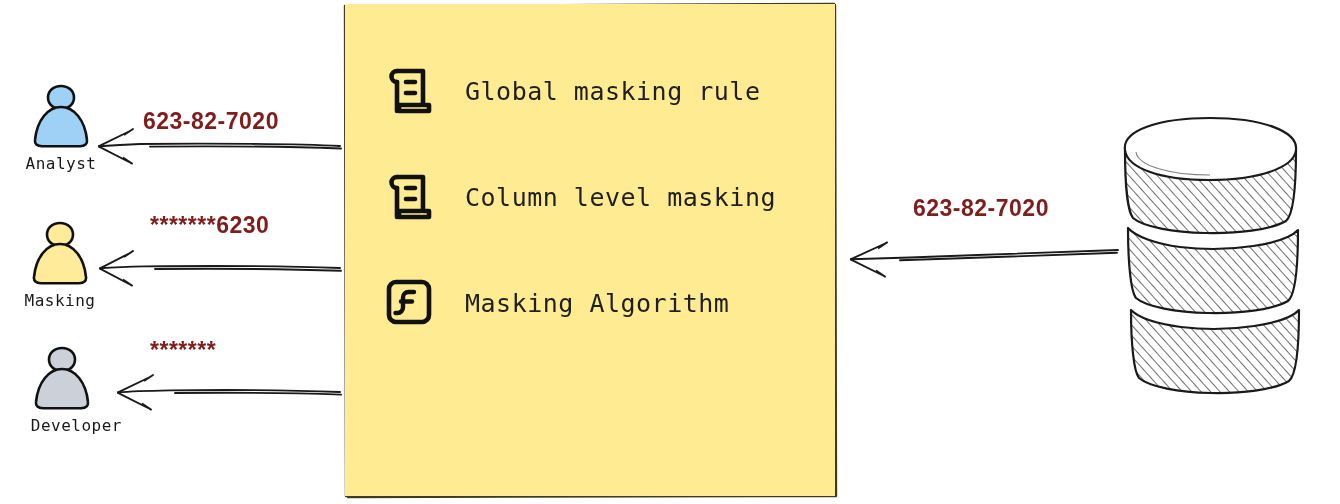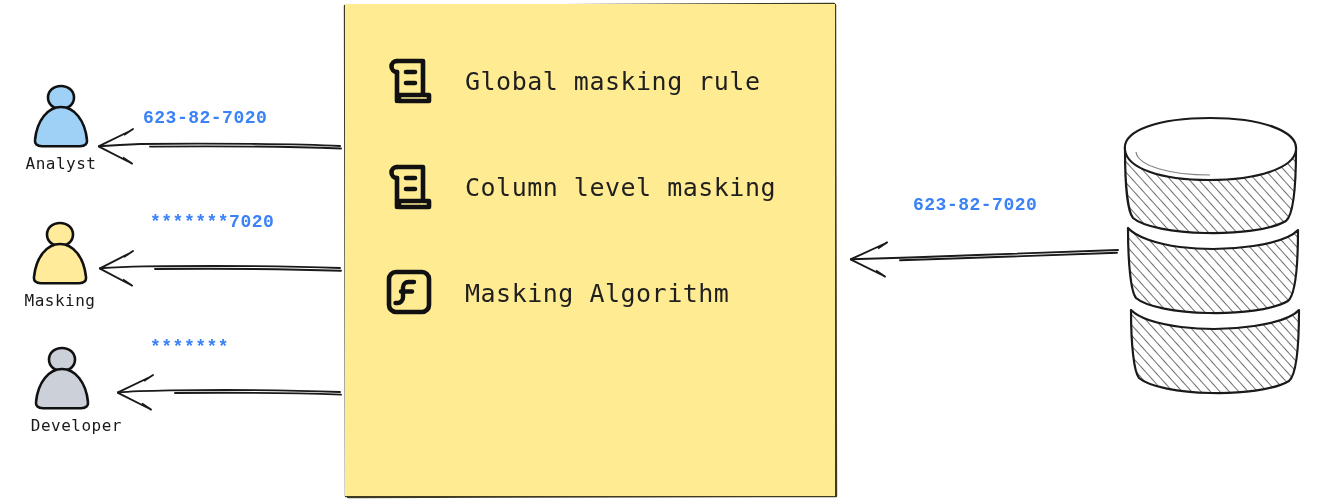--- a/index.html
+++ b/index.html
@@ -44,24 +44,24 @@
     white-space: nowrap;
   }
 
   #actor-analyst   { left: 1px;  top: 78px; }
   #actor-support   { left: 0px;  top: 215px; }
   #actor-developer { left: 2px;  top: 340px; text-align: right; }
 
   
   .arrow-label {
     position: absolute;
-    font-family: Liberation Mono, monospace;
-    font-size: 18px;
+    font-family: Liberation Sans, sans-serif;
+    font-size: 23px;
     font-weight: 700;
-    color: #3b82f6;
+    color: #7f1d1d;
     letter-spacing: 0.5px;
     white-space: nowrap;
   }
   #label-analyst   { left: 143px; top: 108px; }
   #label-support   { left: 150px; top: 212px; }
   #label-developer { left: 150px; top: 337px; }
   #label-source    { left: 913px; top: 195px; }
 
   
   #policy-box {
@@ -70,21 +70,21 @@
     top: 4px;
     width: 490px;
     height: 492px;
     background: #ffeb91;
     box-sizing: border-box;
   }
 
   #policy-list {
     position: absolute;
     left: 345px;
-    top: 8px;
+    top: 18px;
     width: 490px;
     height: 453px;
     padding: 42px 0 0 38px;
     box-sizing: border-box;
   }
 
   .policy-row {
     display: flex;
     align-items: center;
     height: 62px;
@@ -264,15 +264,15 @@
       <path d="M40,8 C47.5,8 53,13 53,19.5 C53,26 47.5,31 40,31
                C32.5,31 27,26 27,19.5 C27,13 32.5,8 40,8 Z" fill="#ccd1d9"></path>
       <path d="M40,29 C53,29 64,42 66,62 C66.5,66 64,68 59,68.3
                L21,68.3 C16,68 13.5,66 14,62 C16,42 27,29 40,29 Z" fill="#ccd1d9"></path>
     </g>
   </svg>
   <div class="actor-label">Developer</div>
 </div>
 
 <div class="arrow-label" id="label-analyst">623-82-7020</div>
-<div class="arrow-label" id="label-support">*******7020</div>
+<div class="arrow-label" id="label-support">*******6230</div>
 <div class="arrow-label" id="label-developer">*******</div>
 <div class="arrow-label" id="label-source">623-82-7020</div>
 
 </body></html>

